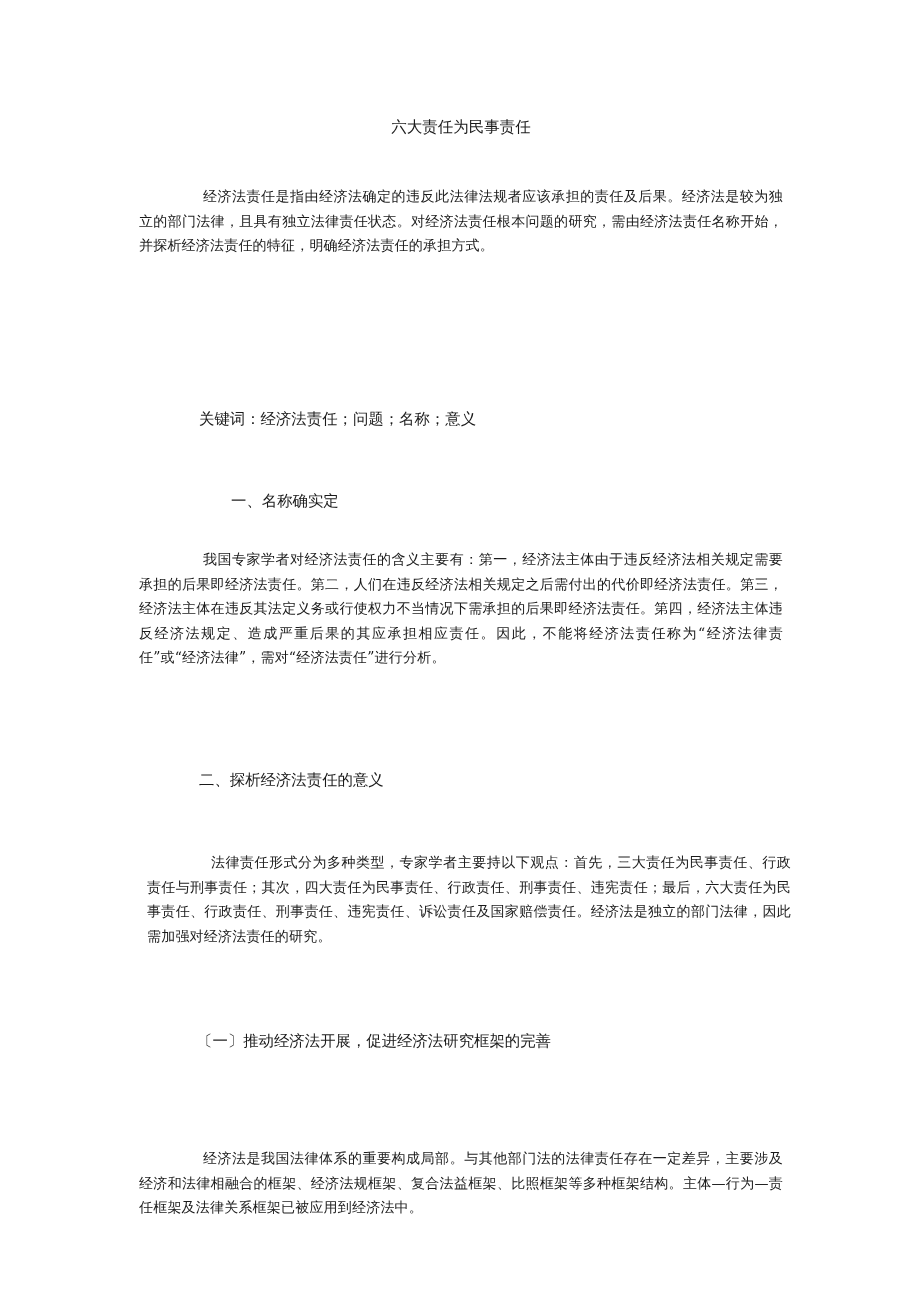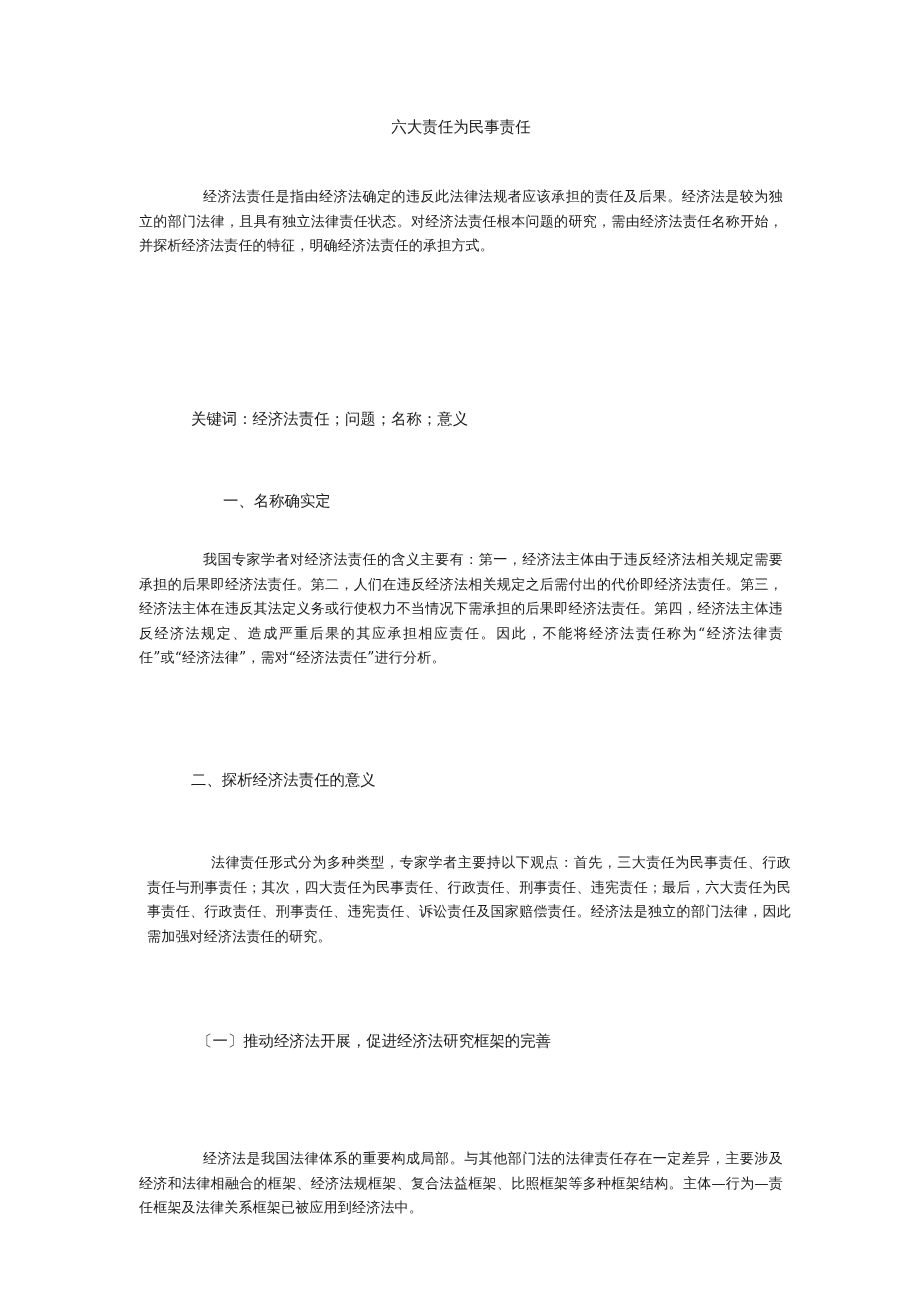--- a/index.html
+++ b/index.html
@@ -3,21 +3,21 @@
 <meta charset="utf-8">
 <style>
   html, body { margin: 0; padding: 0; background: #ffffff; }
   body { width: 920px; height: 1302px; position: relative; overflow: hidden;
          font-family: "DejaVu Serif", "Liberation Serif", serif; color: #1a1a1a; }
   .page { position: absolute; left: 139px; top: 0; width: 644px; }
   .title { position: absolute; left: 0; width: 644px; top: 117px; text-align: center;
            font-size: 15.5px; line-height: 20px; }
   .para { position: absolute; left: 0; width: 644px; font-size: 14px; line-height: 24.5px;
           text-indent: 64px; text-align: justify; letter-spacing: 0.2px; margin: 0; }
-  .heading { position: absolute; left: 52px; font-size: 15.4px; line-height: 20px; margin: 0; }
+  .heading { position: absolute; left: 60px; font-size: 15.4px; line-height: 20px; margin: 0; }
 </style>
 </head>
 <body>
 
 <div class="page">
   <div class="title">六大责任为民事责任</div>
 
   <p class="para" style="top:184px;">经济法责任是指由经济法确定的违反此法律法规者应该承担的责任及后果。经济法是较为独立的部门法律，且具有独立法律责任状态。对经济法责任根本问题的研究，需由经济法责任名称开始，并探析经济法责任的特征，明确经济法责任的承担方式。</p>
 
   <p class="heading" style="top:409px;">关键词：经济法责任；问题；名称；意义</p>

